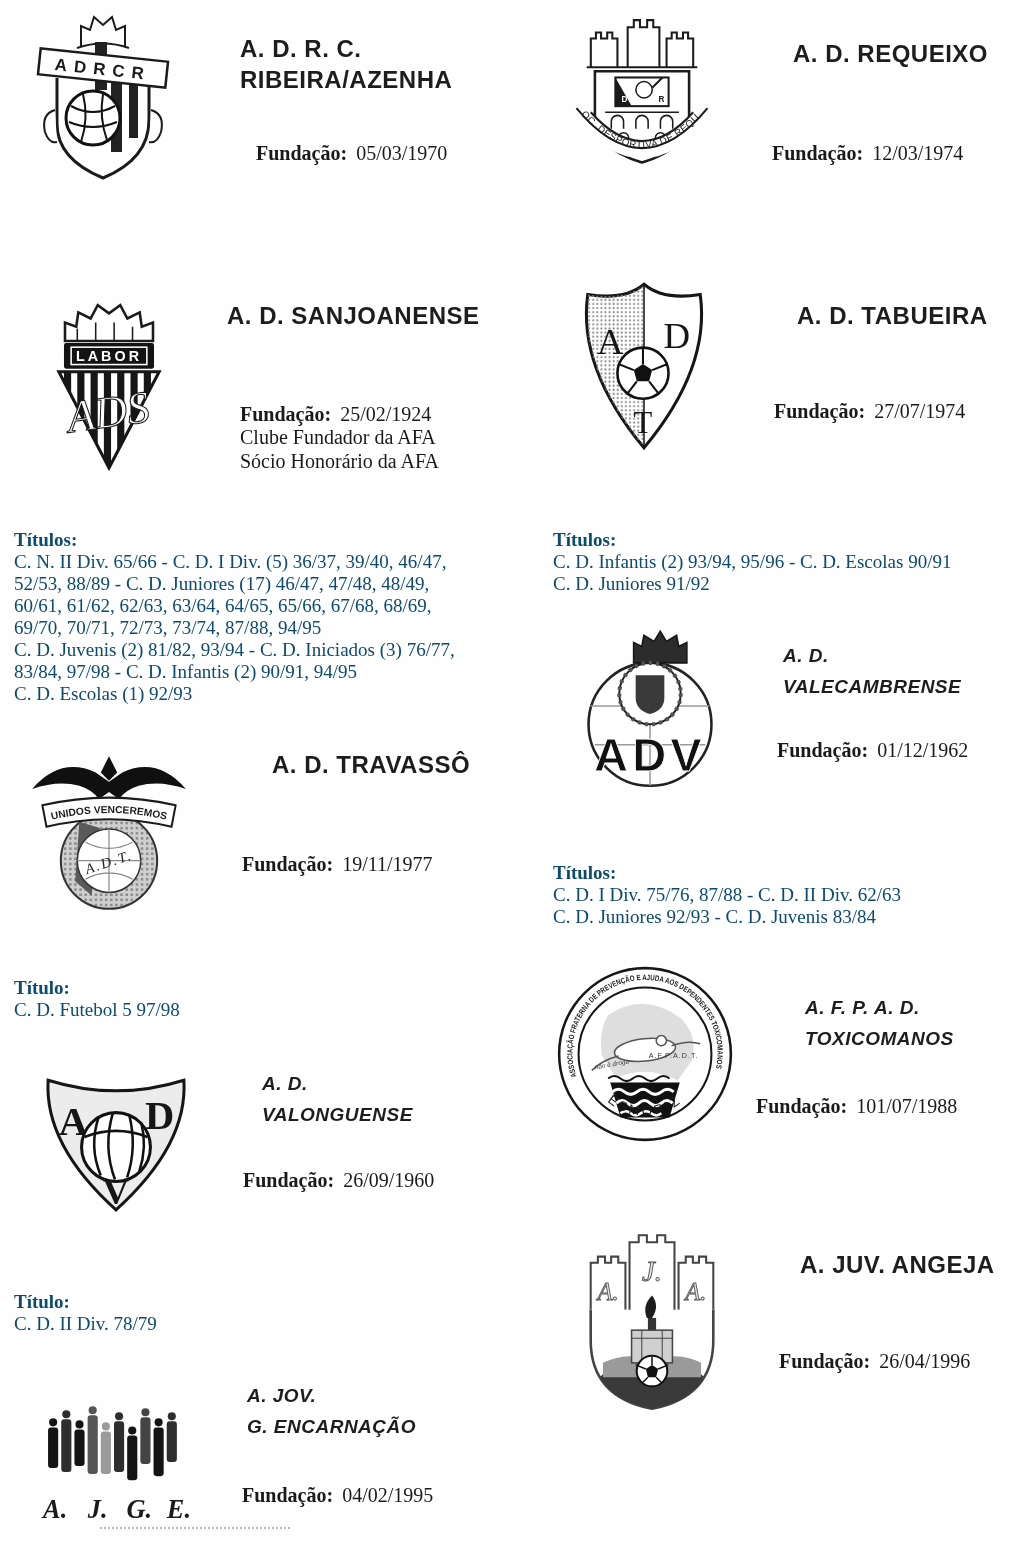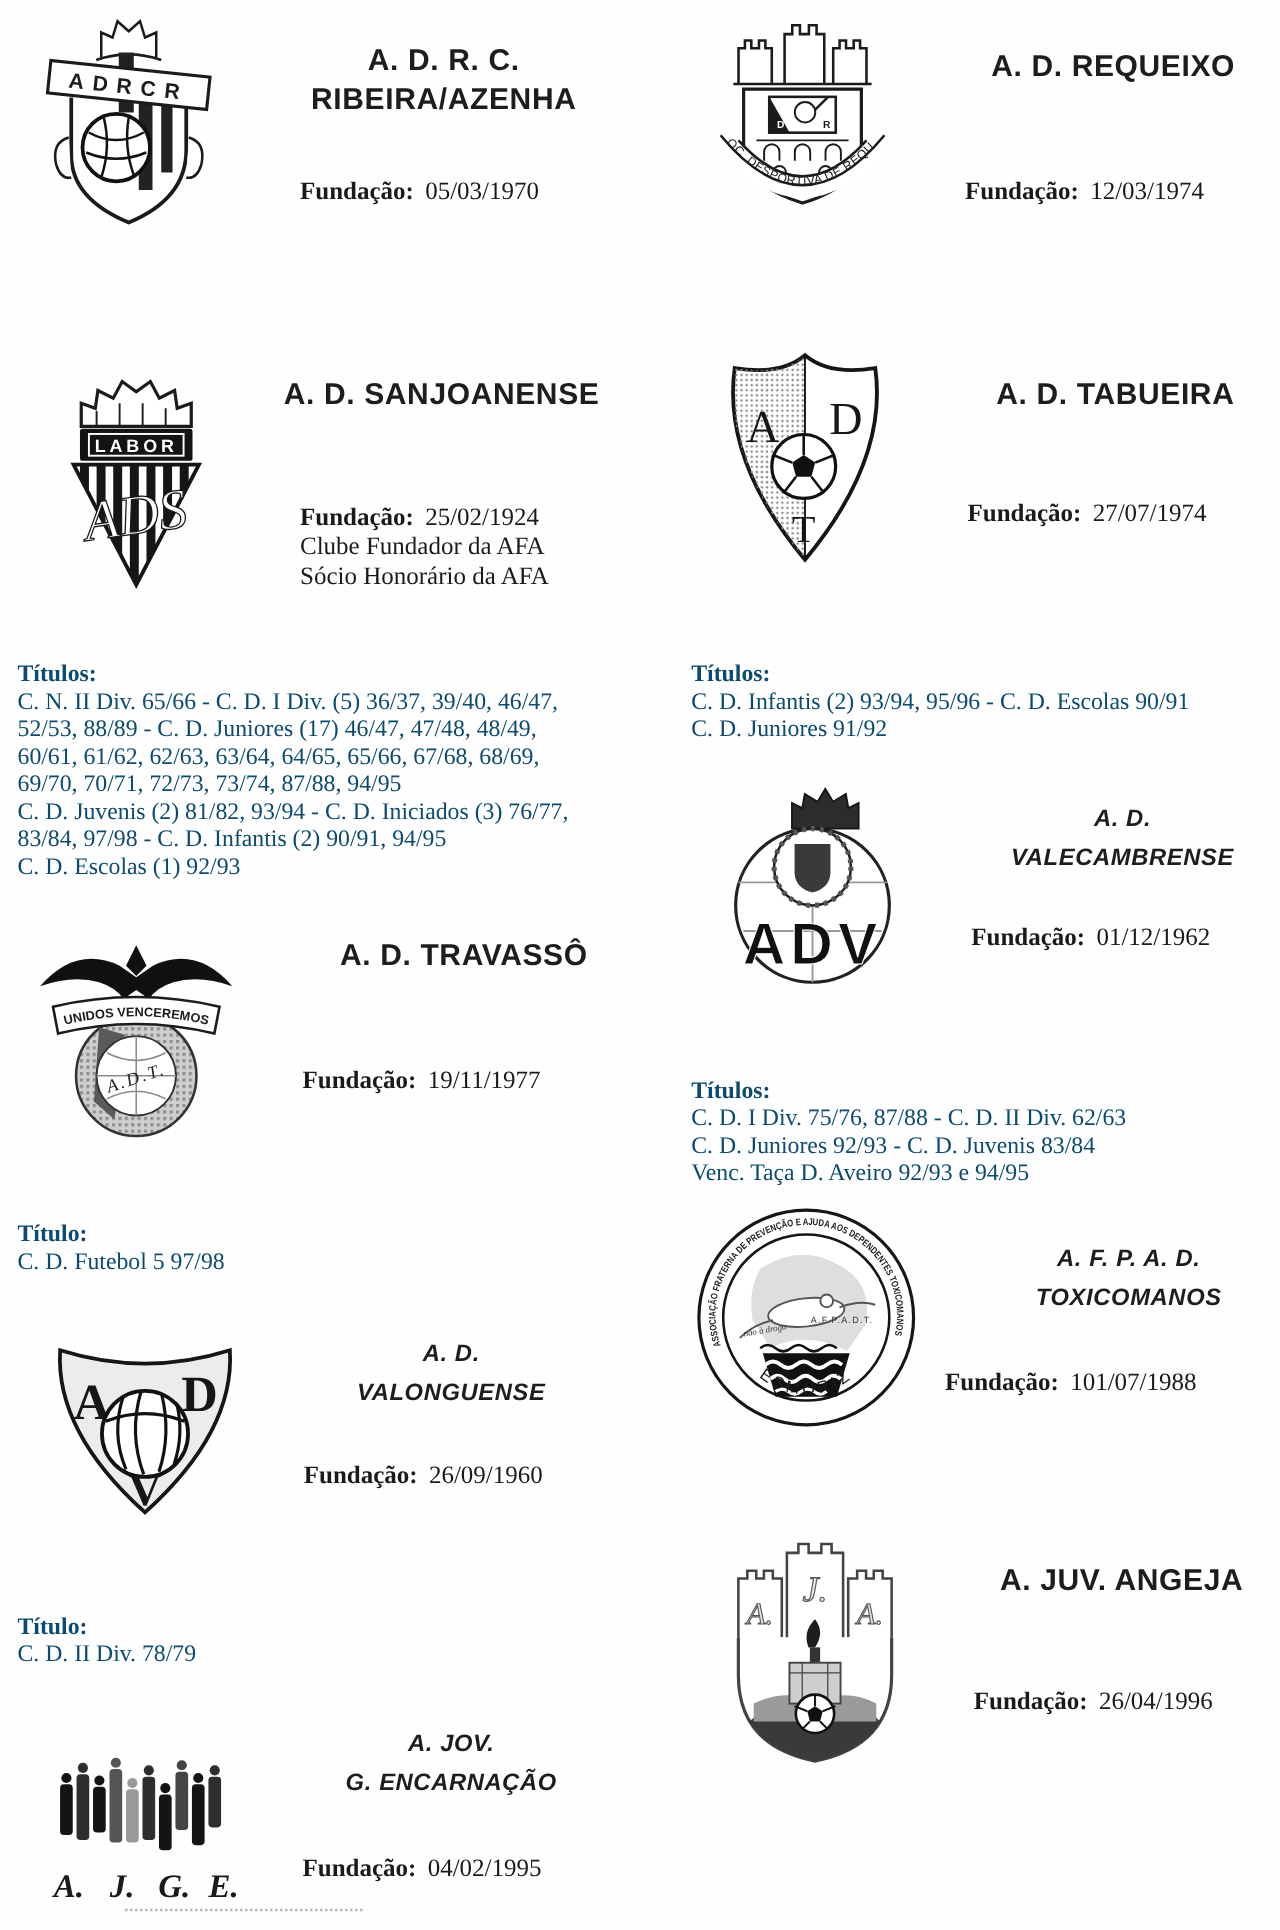--- a/index.html
+++ b/index.html
@@ -2,21 +2,21 @@
 <html><head>
 <meta charset="utf-8">
 <style>
   html,body{margin:0;padding:0;background:#ffffff;}
   .page{position:relative;width:1024px;height:1544px;background:#fefefe;overflow:hidden;
         font-family:"Liberation Serif",serif;color:#161616;}
   .crest{position:absolute;}
   .crest svg{width:100%;height:100%;display:block;}
   .club-name{position:absolute;font-family:"Liberation Sans",sans-serif;font-weight:bold;
              font-size:24px;line-height:31px;letter-spacing:0.5px;color:#1d1d1d;
-             text-align:center;white-space:nowrap;}
+             text-align:left;white-space:nowrap;}
   .club-name.xl{font-size:19px;font-style:italic;}
   .club-name.left{text-align:left;}
   .fund{position:absolute;font-size:20px;line-height:24px;white-space:nowrap;color:#1a1a1a;}
   .fund-label{font-weight:bold;margin-right:9px;}
   .extra-line{font-size:20px;line-height:23.5px;color:#1a1a1a;}
   .titles{position:absolute;font-size:19px;line-height:22px;color:#0c4a6e;white-space:nowrap;}
   .titles-head{font-weight:bold;}
   .scan-dots{position:absolute;border-top:2px dotted #9a9a9a;opacity:.7;}
 </style>
 </head>
@@ -42,21 +42,21 @@
         <circle cx="60" cy="106" r="27" fill="#fff" stroke="#111" stroke-width="3"></circle>
         <path d="M38,94 Q60,106 82,94 M36,110 Q60,120 84,110 M50,82 Q56,106 48,130 M70,82 Q66,106 74,128" stroke="#111" stroke-width="2" fill="none"></path>
       </g>
       <path d="M22,98 Q8,102 12,120 Q16,132 24,130 M118,98 Q132,102 128,120 Q124,132 116,130" stroke="#1b1b1b" stroke-width="2" fill="#fff"></path>
     </svg>
   </div>
   <div class="club-name" style="left:240px;top:33px;width:230px">
     <div>A. D. R. C.</div>
     <div>RIBEIRA/AZENHA</div>
   </div>
-  <div class="fund" style="left:240px;top:141px">
+  <div class="fund" style="left:256px;top:141px">
     <span class="fund-label">Fundação:</span><span class="fund-value">05/03/1970</span>
   </div>
 
   <div class="crest" style="left:560px;top:14px;width:164px;height:172px">
     <svg viewBox="0 0 160 168">
       <g fill="#fff" stroke="#1b1b1b" stroke-width="2">
         <path d="M30,52 V24 h5 v-6 h5 v6 h6 v-6 h5 v6 h5 V52"></path>
         <path d="M66,52 V13 h6 v-7 h6 v7 h7 v-7 h6 v7 h6 V52"></path>
         <path d="M104,52 V24 h5 v-6 h5 v6 h6 v-6 h5 v6 h5 V52"></path>
         <path d="M26,52 H134"></path>
@@ -227,21 +227,20 @@
     <div>A. D. TRAVASSÔ</div>
   </div>
   <div class="fund" style="left:242px;top:852px">
     <span class="fund-label">Fundação:</span><span class="fund-value">19/11/1977</span>
   </div>
 
   <div class="titles" style="left:553px;top:862px;width:470px">
     <div class="titles-head">Títulos:</div>
     <div class="titles-line">C. D. I Div. 75/76, 87/88 - C. D. II Div. 62/63</div>
     <div class="titles-line">C. D. Juniores 92/93 - C. D. Juvenis 83/84</div>
-    <div class="titles-line">Venc. Taça D. Aveiro 92/93 e 94/95</div>
   </div>
 
   <div class="titles" style="left:14px;top:977px;width:300px">
     <div class="titles-head">Título:</div>
     <div class="titles-line">C. D. Futebol 5 97/98</div>
   </div>
 
   <div class="crest" style="left:555px;top:962px;width:180px;height:184px">
     <svg viewBox="0 0 176 180">
       <circle cx="88" cy="90" r="84" fill="#fff" stroke="#161616" stroke-width="2.5"></circle>

